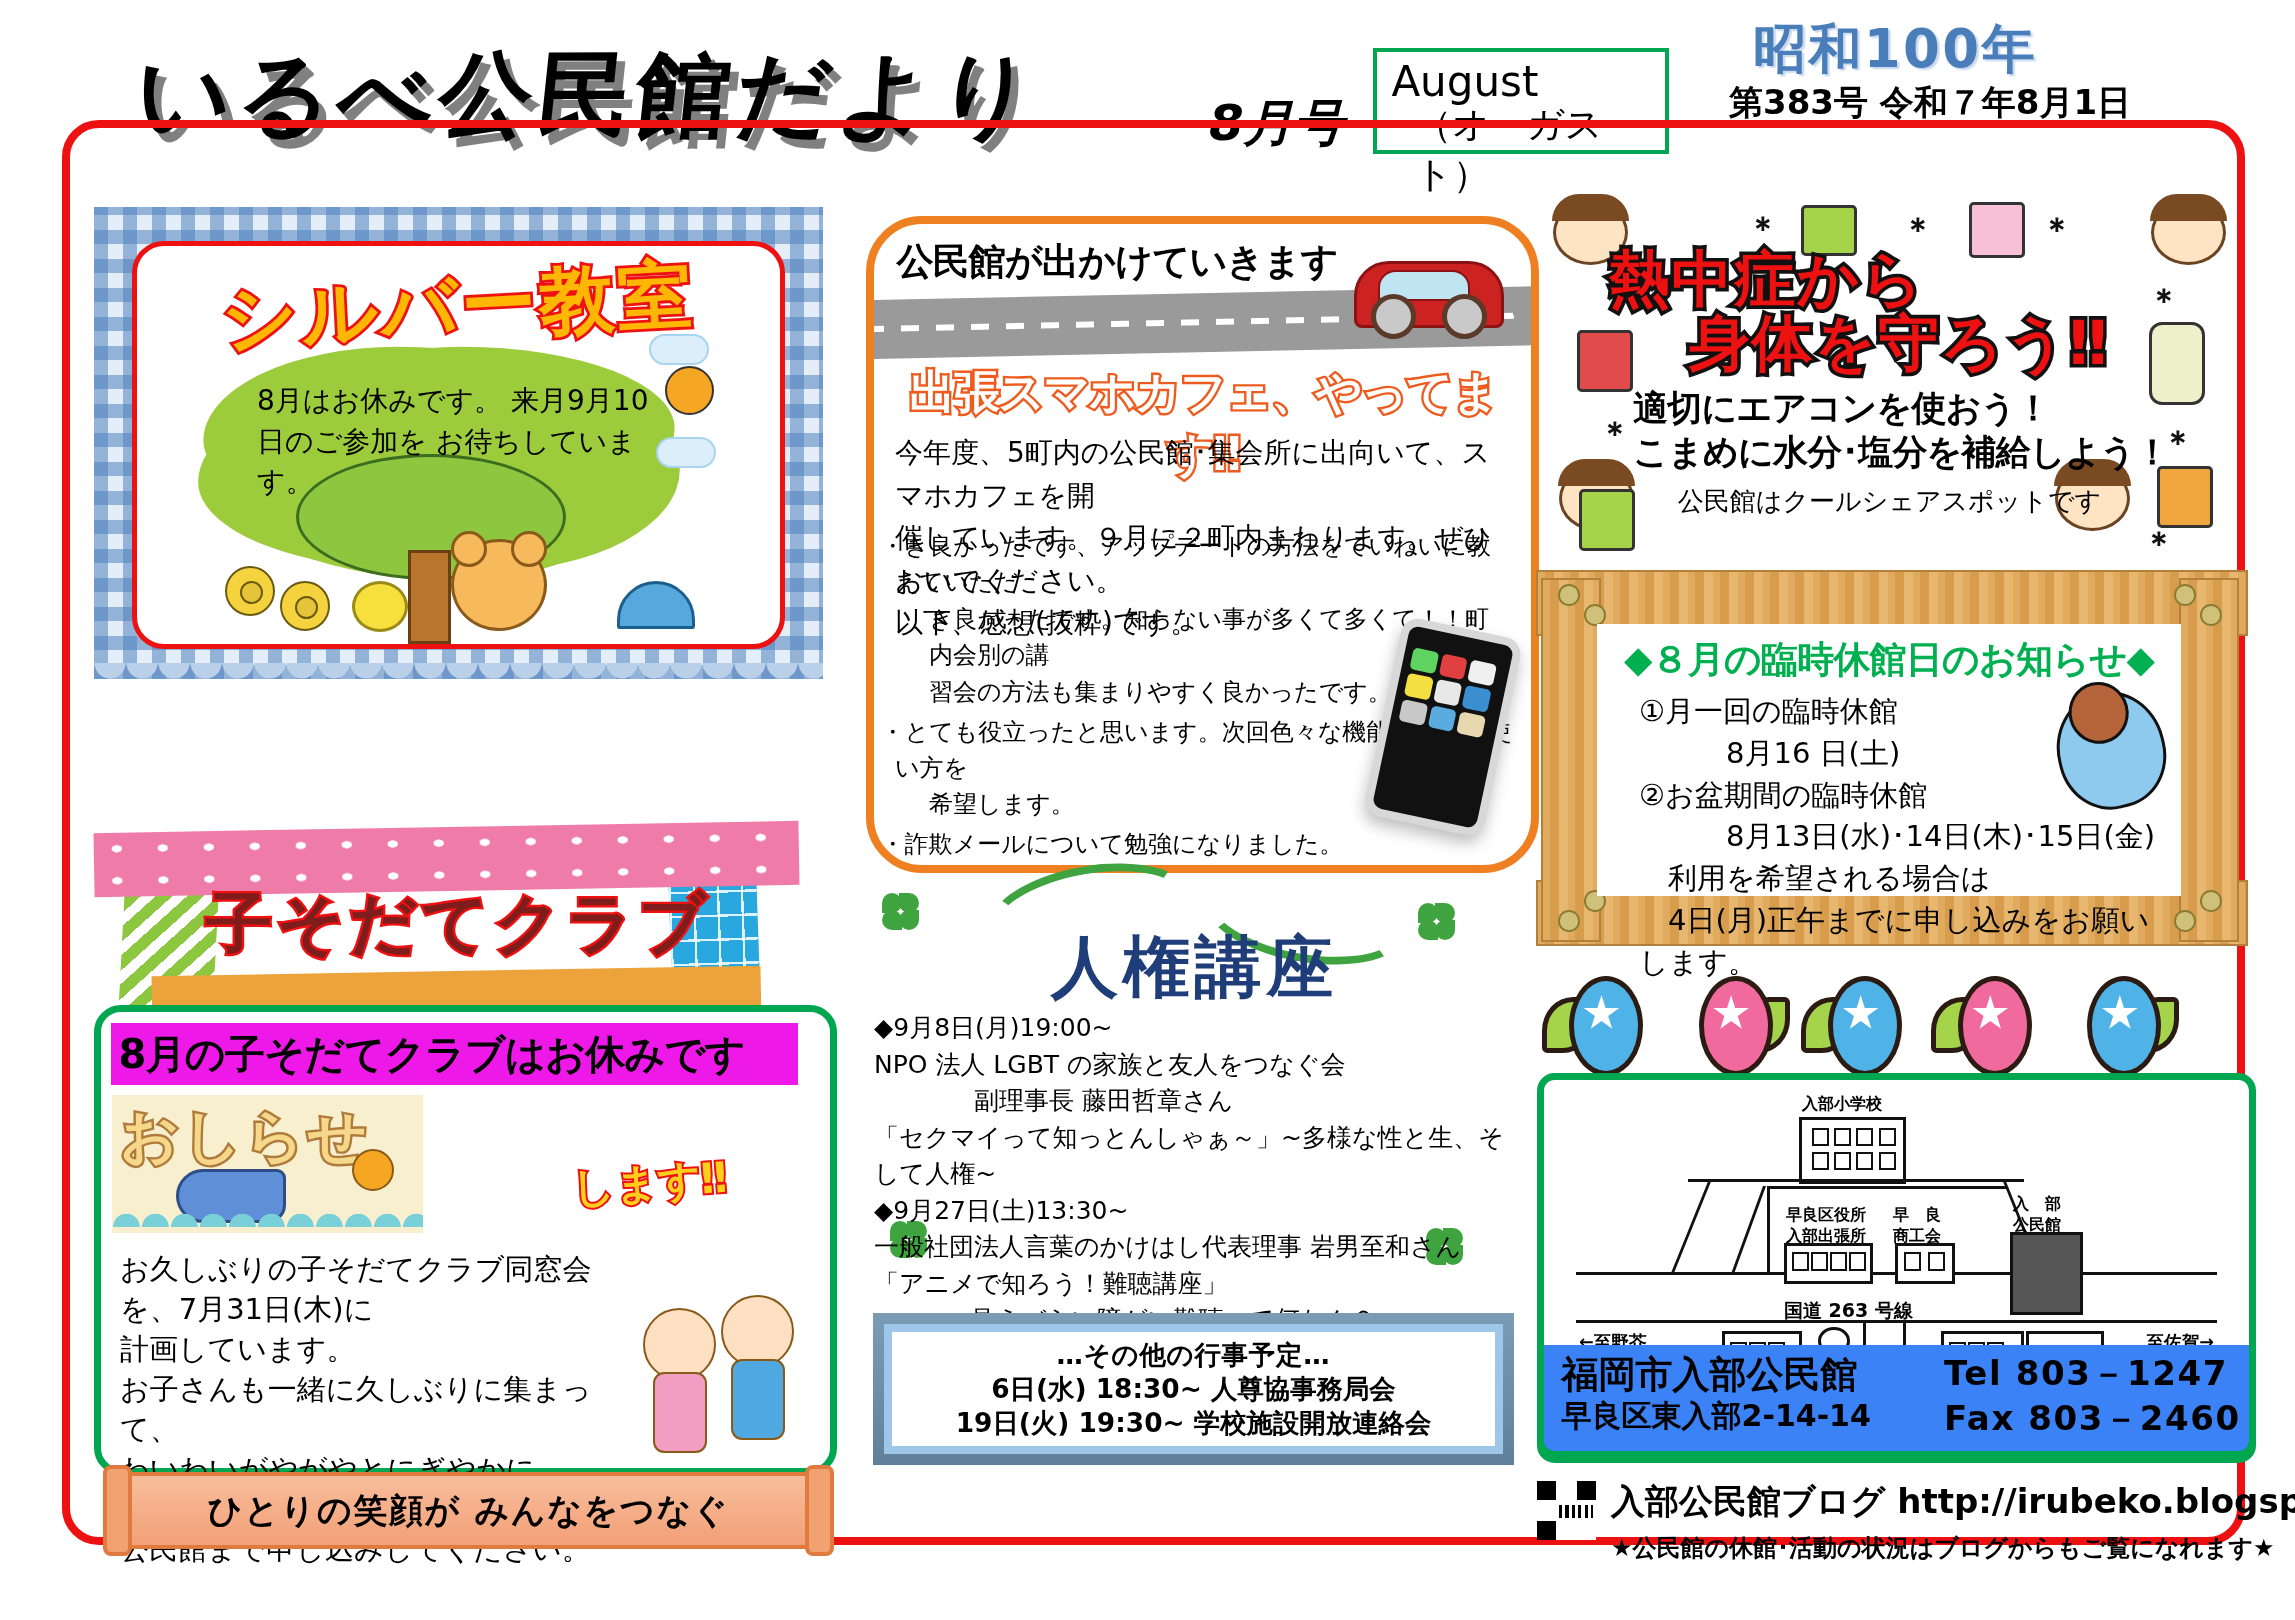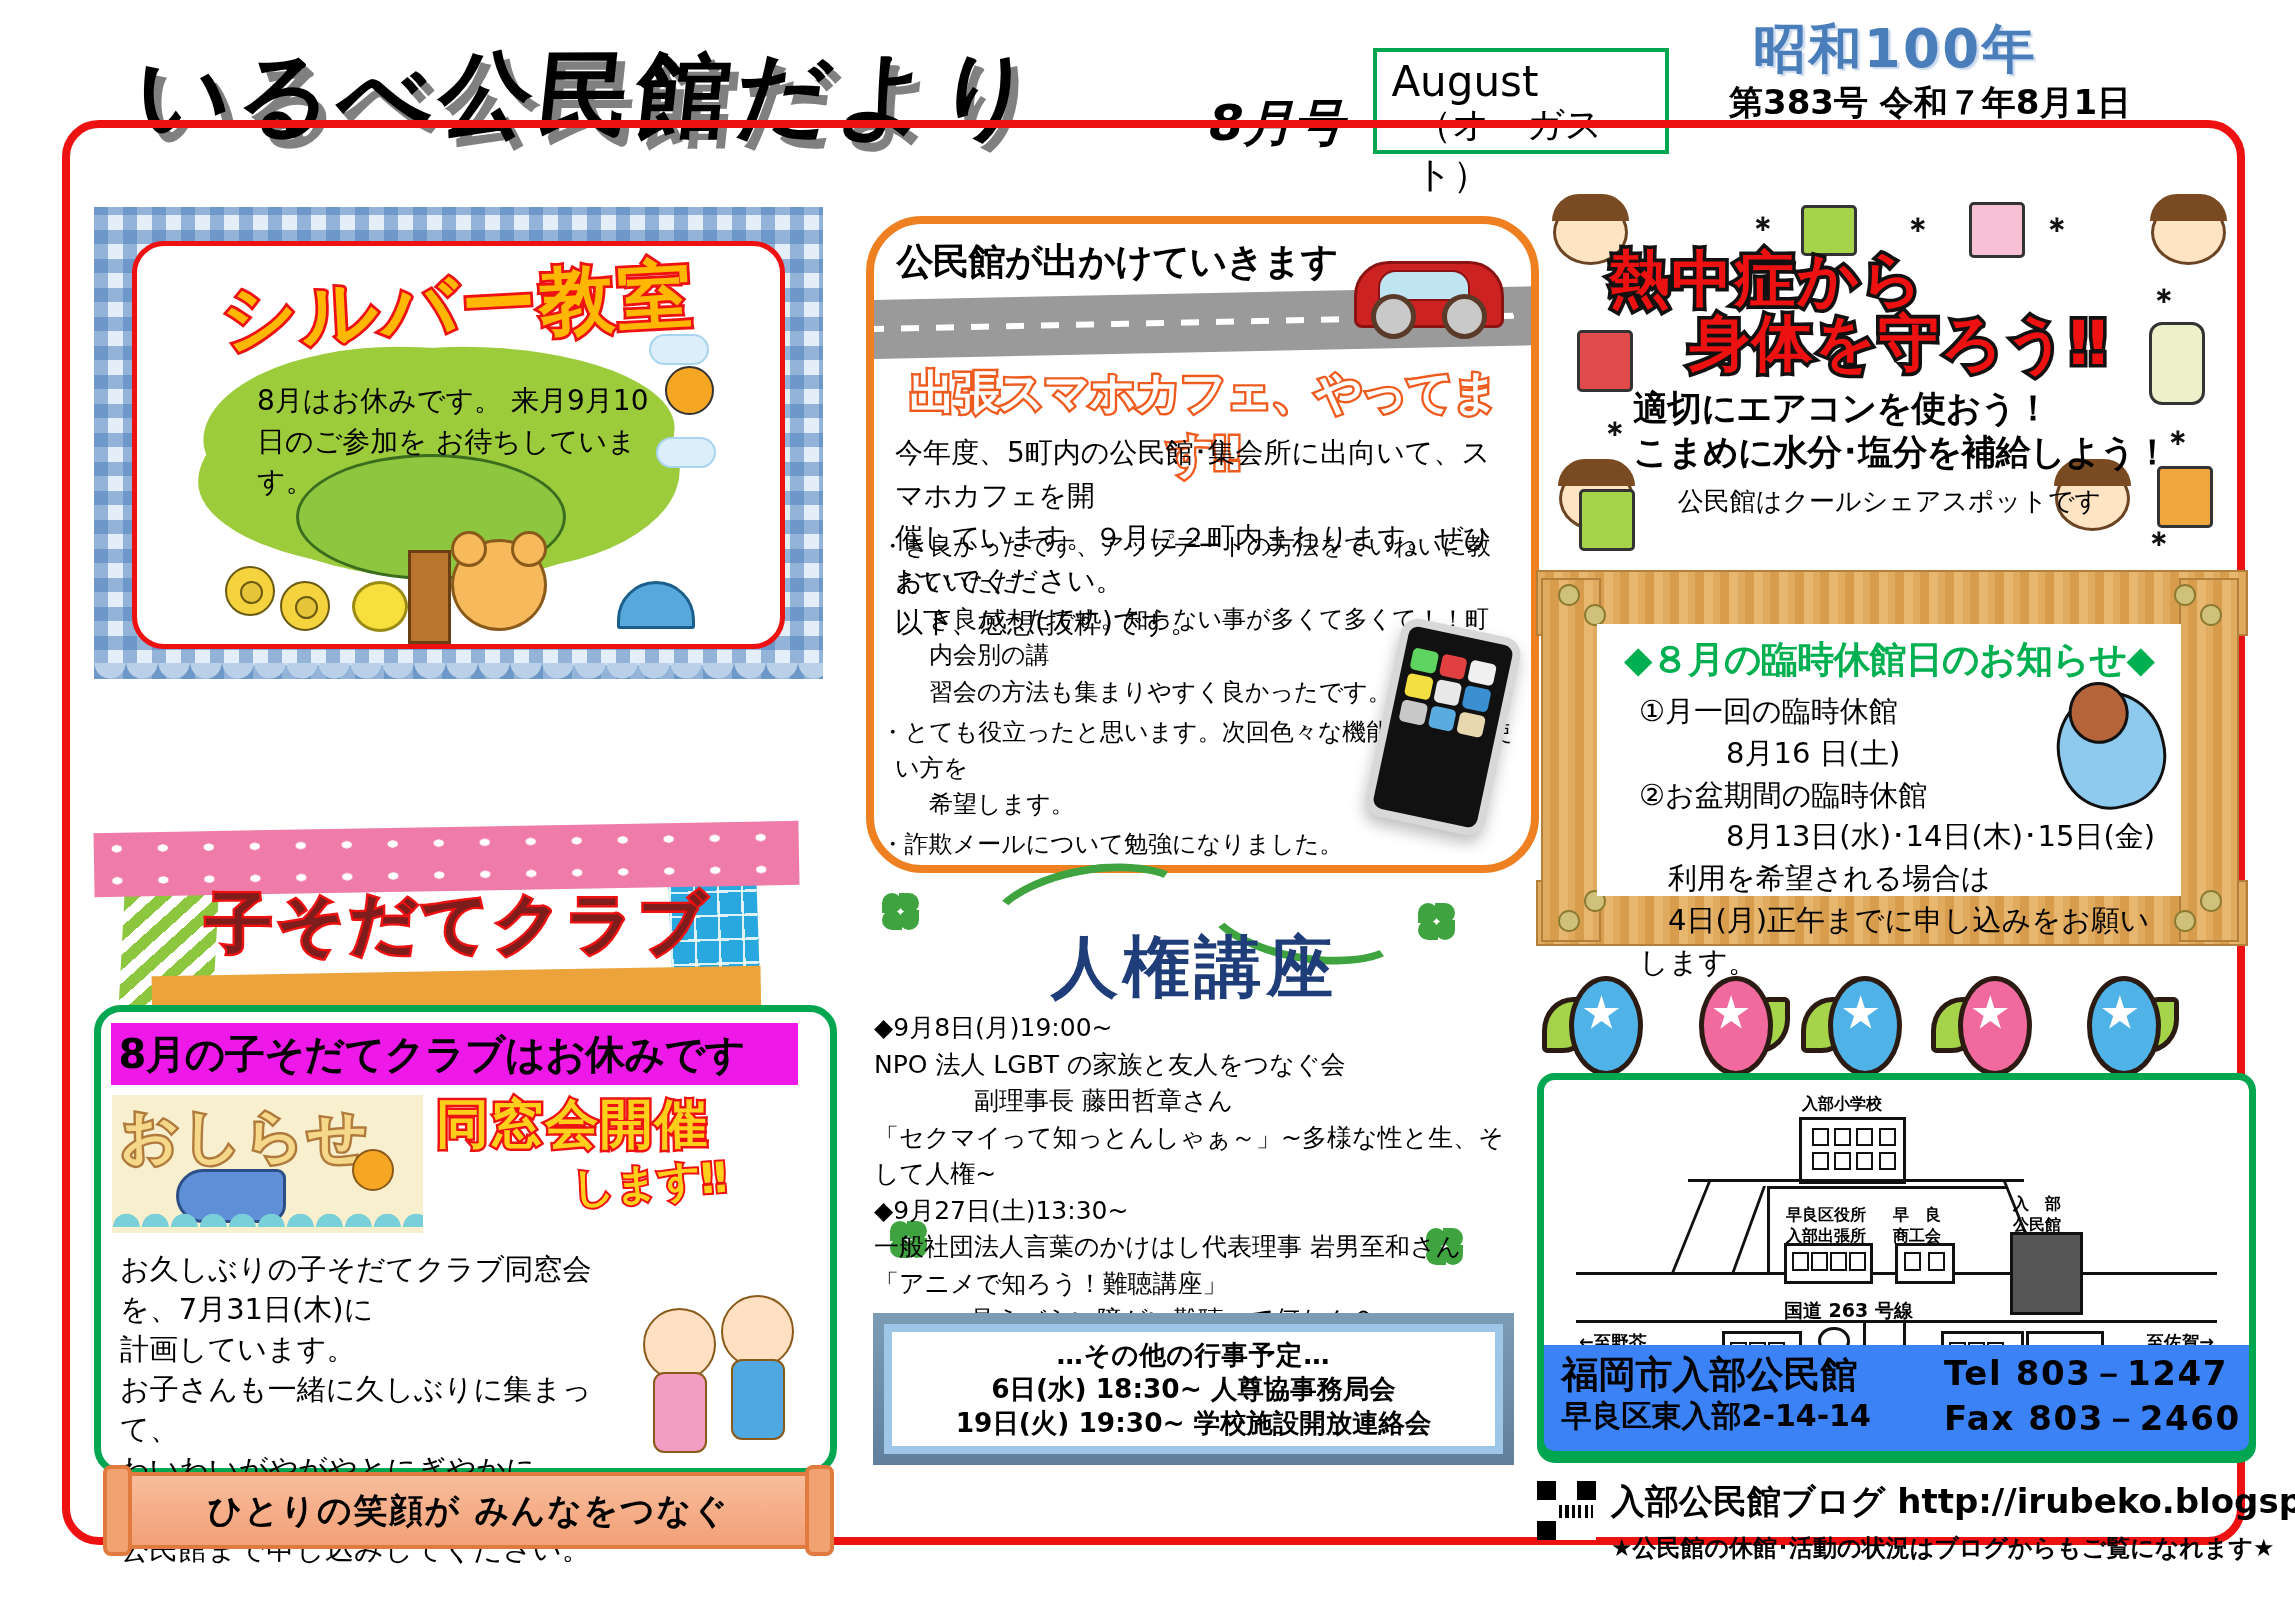--- a/index.html
+++ b/index.html
@@ -350,21 +350,20 @@
 <div class="abs" id="kosodate-card">
   <div id="kosodate-closed">
     <span>8月の子そだてクラブはお休みです</span>
   </div>
   <div id="oshirase-img">
     <div id="oshirase-word">おしらせ</div>
     <div id="whale"></div>
     <div id="osun"></div>
     <div id="waves"></div>
   </div>
-  <div id="reunion-title">同窓会開催</div>
   <div id="reunion-sub">します‼</div>
   <div id="reunion-body">お久しぶりの子そだてクラブ同窓会を、7月31日(木)に
 計画しています。
 お子さんも一緒に久しぶりに集まって、
 わいわいがやがやとにぎやかに
 すごしませんか。
 公民館まで申し込みしてください。</div>
   <div id="kids">
     <div class="kid-head" style="left:8px;top:24px;"></div>
     <div class="kid-body" style="left:17.6px;top:88px;background:#f19ec2;border:2.4px solid #8a5a1a;"></div>

